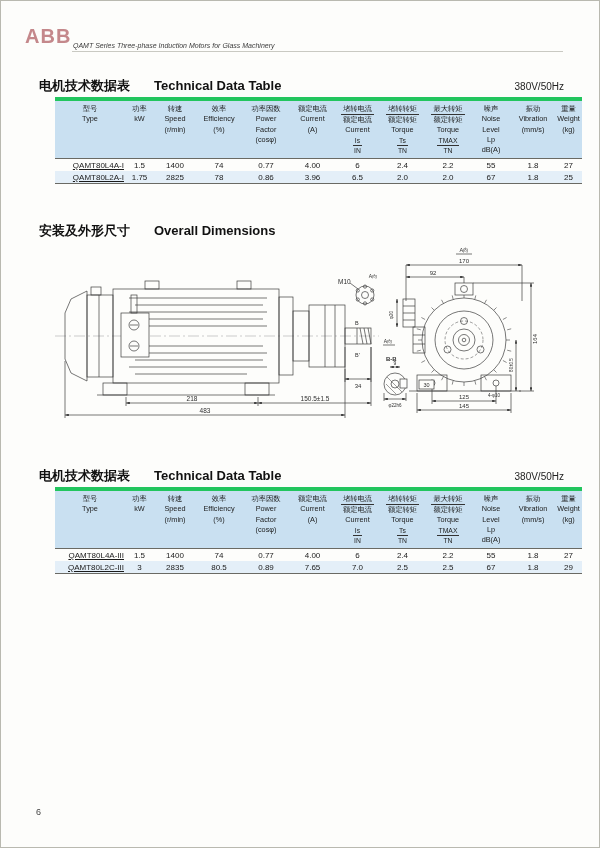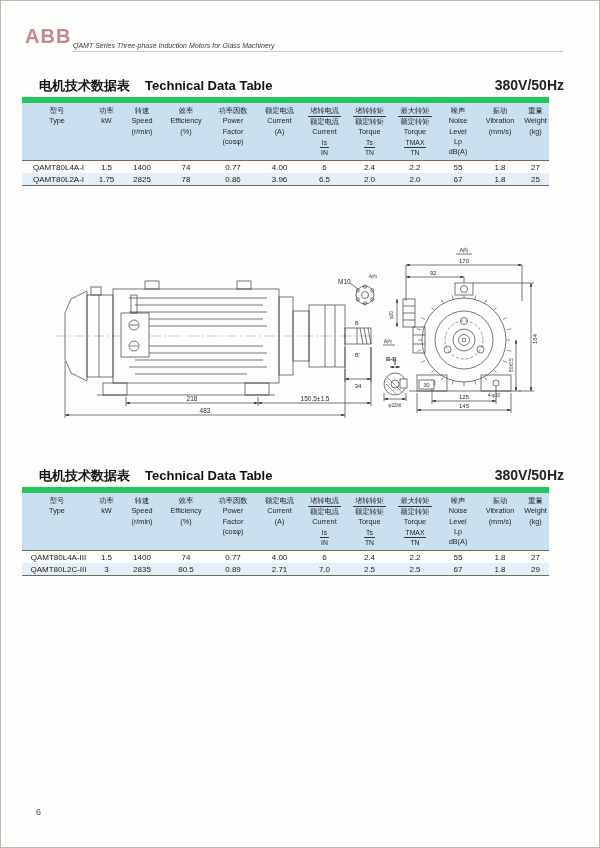--- a/index.html
+++ b/index.html
@@ -15,37 +15,37 @@
 
   
   .abb-logo{position:absolute;left:24px;top:24px;font-size:20px;font-weight:800;
     letter-spacing:1px;color:var(--logo-red);}
   .hdr-subtitle{position:absolute;left:72px;top:41px;font-size:7px;font-style:italic;color:#3c3c3c;}
   .hdr-rule{position:absolute;left:71px;right:36px;top:50px;border-top:0.5px solid #c9c9c2;}
 
   
   .sec-title{position:absolute;left:38px;right:35px;display:flex;justify-content:space-between;align-items:baseline;}
   .sec-title .t{font-size:13px;font-weight:bold;color:#111;}
-  .sec-title .t .en{margin-left:15px;}
-  .sec-title .volt{font-size:14px;color:#222;font-weight:bold;}
+  .sec-title .t .en{margin-left:24px;}
+  .sec-title .volt{font-size:10px;color:#222;}
   #sec1-title{top:76px;} #sec2-title{top:221px;} #sec3-title{top:466px;}
 
   
-  table.data{position:absolute;left:21px;width:527px;border-collapse:collapse;table-layout:fixed;
-    border-top:6px solid #22c55e;}
+  table.data{position:absolute;left:54px;width:527px;border-collapse:collapse;table-layout:fixed;
+    border-top:4px solid #22c55e;}
   #table1{top:96px;} #table2{top:486px;}
   table.data thead th{
     background:var(--header-bg);font-weight:normal;font-size:7.3px;line-height:1.42;
     vertical-align:top;padding:3px 0 2px 0;text-align:center;color:#1c1c1c;
     border-bottom:1px solid #6a6a64;
   }
   table.data tbody td{
     font-size:8px;height:12.5px;text-align:center;color:#1a1a1a;padding:0 1px;white-space:nowrap;overflow:hidden;
   }
-  table.data tbody td:first-child{text-align:center;padding-left:4px;}
+  table.data tbody td:first-child{text-align:right;padding-left:4px;text-decoration:underline;}
   table.data tbody tr:nth-child(even){background:var(--row-alt);}
   table.data tbody tr:last-child td{border-bottom:1px solid #6a6a64;}
   .frac{display:inline-block;text-align:center;line-height:1.35;}
   .frac .num{display:block;border-bottom:0.7px solid #333;padding:0 2px;}
   .frac .den{display:block;}
   .sym{font-size:6.8px;}
 
   
   svg text{font-family:"Liberation Sans","DejaVu Sans",sans-serif;fill:#2e2e2e;}
   #side-view{position:absolute;left:36px;top:250px;}
@@ -162,20 +162,25 @@
           <td>6.5</td>
           <td>2.0</td>
           <td>2.0</td>
           <td>67</td>
           <td>1.8</td>
           <td>25</td>
         </tr>
       </tbody>
   </table>
 
+  <div class="sec-title" id="sec2-title">
+    <div class="t">
+      <span class="zh">安装及外形尺寸</span><span class="en">Overall Dimensions</span>
+    </div>
+  </div>
 
   <svg id="side-view" width="345" height="190" viewBox="0 0 345 190">
     <defs>
       <marker id="ah1" viewBox="0 0 6 4" refX="5.5" refY="2" markerWidth="6" markerHeight="4" orient="auto-start-reverse">
         <path d="M0,0 L6,2 L0,4 z" fill="#3c3c3c"></path>
       </marker>
     </defs>
     <g stroke="#3c3c3c" stroke-width="0.7" fill="none">
 
       <line x1="18" y1="85" x2="342" y2="85" stroke="#9a9a9a" stroke-width="0.5" stroke-dasharray="11 3 2 3"></line>
@@ -460,21 +465,21 @@
           <td>55</td>
           <td>1.8</td>
           <td>27</td>
         </tr>
         <tr>
           <td>QAMT80L2C-III</td>
           <td>3</td>
           <td>2835</td>
           <td>80.5</td>
           <td>0.89</td>
-          <td>2.71</td>
+          <td>7.65</td>
           <td>7.0</td>
           <td>2.5</td>
           <td>2.5</td>
           <td>67</td>
           <td>1.8</td>
           <td>29</td>
         </tr>
       </tbody>
   </table>
 

